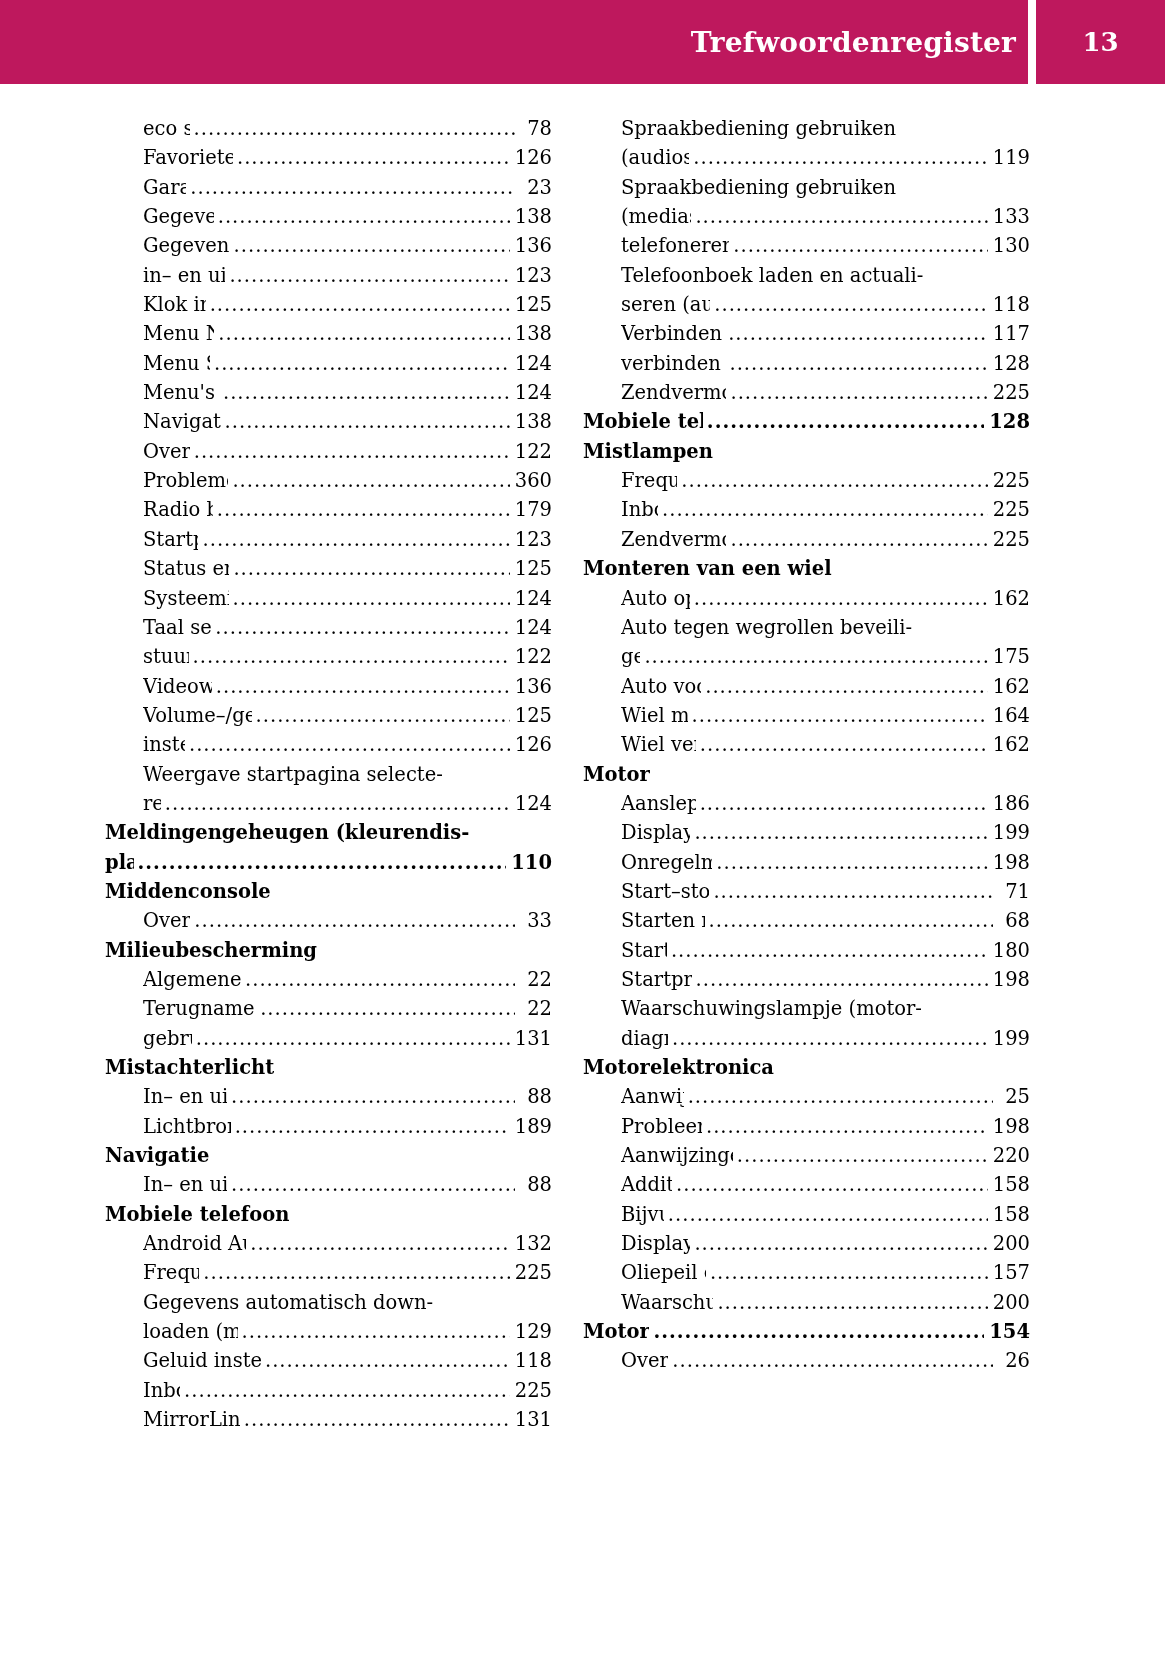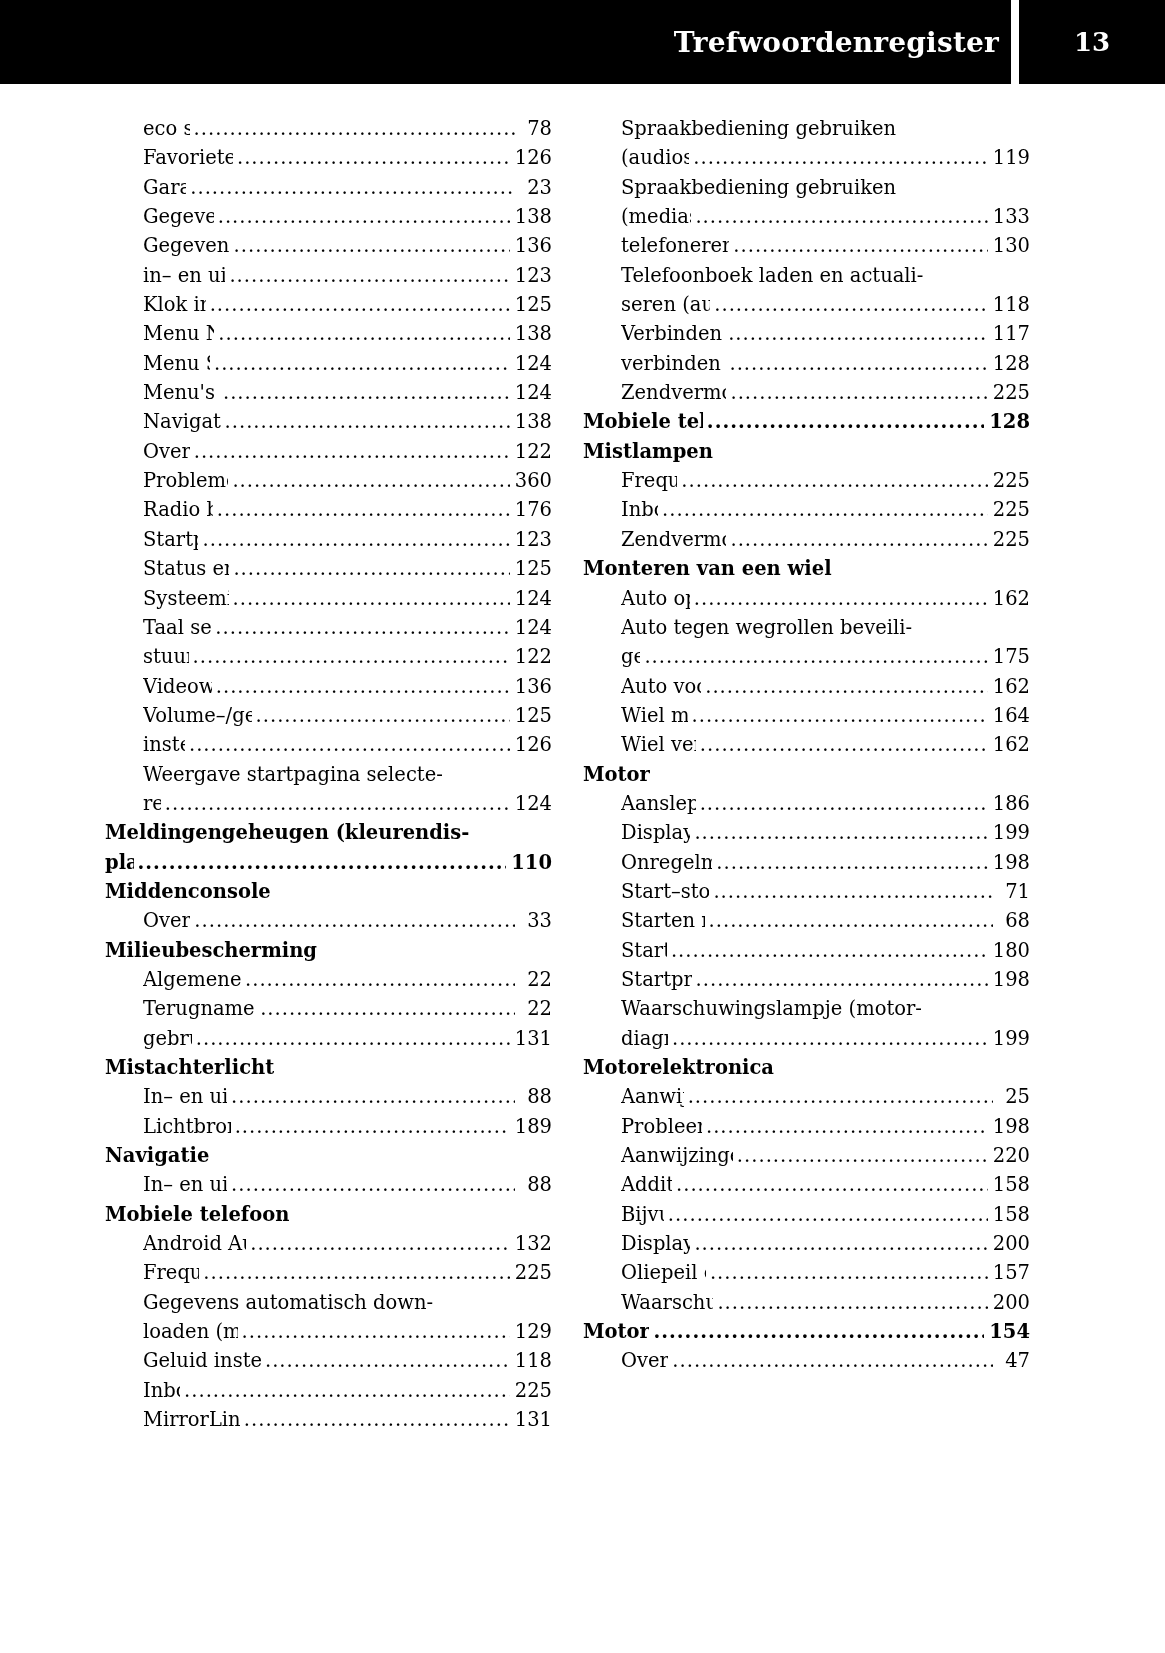--- a/index.html
+++ b/index.html
@@ -9,21 +9,21 @@
   }
   body {
     width: 1165px;
     height: 1653px;
     font-family: "DejaVu Serif", serif;
     color: #000000;
     overflow: hidden;
   }
   .header {
     height: 84px;
-    background: #000000;
+    background: #be185d;
     display: flex;
     align-items: stretch;
   }
   .header-main {
     flex: 1;
     display: flex;
     justify-content: flex-end;
     align-items: center;
   }
   .header-title {
@@ -31,21 +31,21 @@
     font-weight: bold;
     font-size: 28px;
     padding-right: 12px;
     letter-spacing: 0.2px;
   }
   .header-divider {
     width: 8px;
     background: #ffffff;
   }
   .header-page {
-    width: 146px;
+    width: 129px;
     display: flex;
     align-items: center;
     justify-content: center;
     color: #ffffff;
     font-weight: bold;
     font-size: 26px;
   }
   .content {
     display: flex;
     gap: 31px;
@@ -158,21 +158,21 @@
         <span class="pg">122</span>
       </div>
       <div class="row sub">
         <span class="txt">Problemen oplossen</span>
         <span class="leader">..........................................................................................</span>
         <span class="pg">360</span>
       </div>
       <div class="row sub">
         <span class="txt">Radio bedienen</span>
         <span class="leader">..........................................................................................</span>
-        <span class="pg">176</span>
+        <span class="pg">179</span>
       </div>
       <div class="row sub">
         <span class="txt">Startpagina</span>
         <span class="leader">..........................................................................................</span>
         <span class="pg">123</span>
       </div>
       <div class="row sub">
         <span class="txt">Status en informatie</span>
         <span class="leader">..........................................................................................</span>
         <span class="pg">125</span>
@@ -496,16 +496,16 @@
         <span class="pg">200</span>
       </div>
       <div class="row bold">
         <span class="txt">Motorruimte</span>
         <span class="leader">..........................................................................................</span>
         <span class="pg">154</span>
       </div>
       <div class="row sub">
         <span class="txt">Overzicht</span>
         <span class="leader">..........................................................................................</span>
-        <span class="pg">47</span>
+        <span class="pg">26</span>
       </div>
     </div>
 </div>
 
 </body></html>

